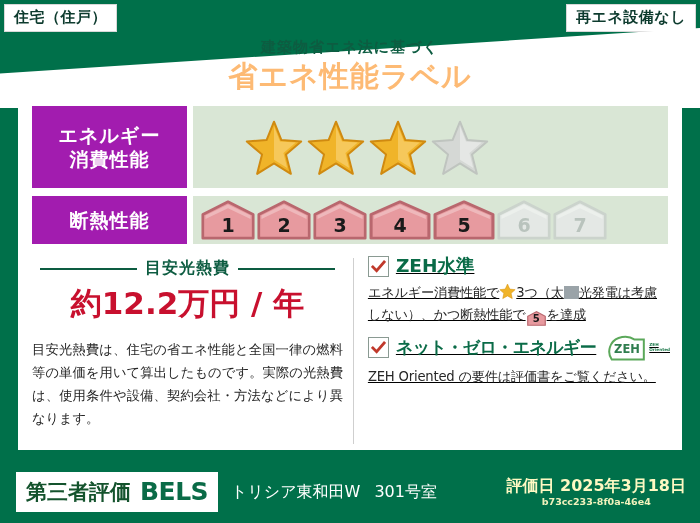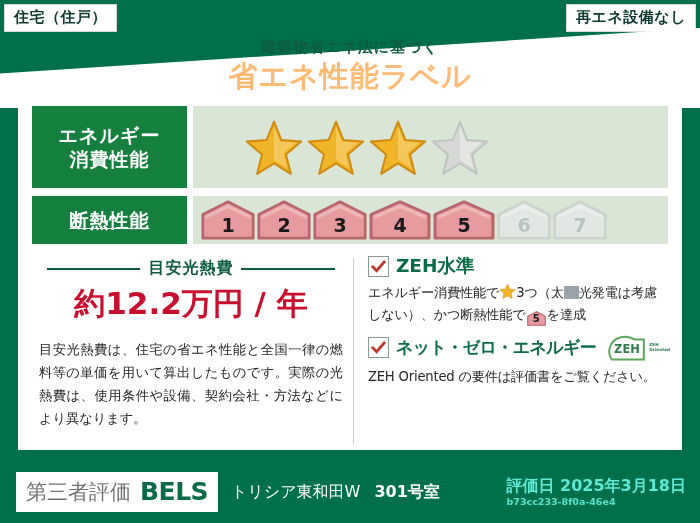--- a/index.html
+++ b/index.html
@@ -52,26 +52,26 @@
   
   .card{
     position:absolute;left:18px;top:98px;width:664px;height:352px;
     background:#ffffff;z-index:2;
   }
 
   
   .perf-row{display:flex;align-items:stretch;}
   .perf-label{
     width:155px;min-height:82px;
-    background:#15803d;color:#fff;
+    background:#a21caf;color:#fff;
     display:flex;flex-direction:column;align-items:center;justify-content:center;
     font-weight:bold;font-size:19px;line-height:1.28;letter-spacing:1px;
     margin:8px 0 0 14px;
   }
-  .perf-label.thin{min-height:48px;font-size:19px;text-decoration:underline;}
+  .perf-label.thin{min-height:48px;font-size:19px;}
   .perf-body{
     flex:1;margin:8px 14px 0 6px;
     background:#d9e6d5;
     display:flex;align-items:center;
   }
   .perf-body.stars{min-height:82px;padding-left:52px;}
   .perf-body.houses{min-height:48px;padding-left:8px;}
 
   
   .star{width:58px;height:56px;margin-right:4px;flex:0 0 auto;}
@@ -87,21 +87,21 @@
   }
   .house svg{position:absolute;inset:0;width:100%;height:100%;}
   .house span{position:relative;z-index:2;}
   .house.wide{width:62px;}
   .house.off{color:#b9c3bd;}
 
   
   .lower{
     display:flex;margin-top:12px;height:196px;
   }
-  .lower-left{width:352px;padding:0 10px 0 21px;box-sizing:border-box;}
+  .lower-left{width:352px;padding:0 10px 0 14px;box-sizing:border-box;}
   .divider{width:1px;background:#cfcfcf;margin:2px 0 8px 0;}
   .lower-right{flex:1;padding:0 12px 0 14px;box-sizing:border-box;}
 
   .cost-title{
     display:flex;align-items:center;justify-content:center;
     color:#0d5c41;font-weight:bold;font-size:16px;letter-spacing:1px;
     margin-top:2px;
   }
   .cost-title:before,.cost-title:after{
     content:"";flex:1;height:2px;background:#0d5c41;margin:0 8px;
@@ -110,21 +110,21 @@
     text-align:center;color:#c8102e;font-weight:bold;
     font-size:31px;letter-spacing:0px;margin-top:9px;line-height:1;
     white-space:nowrap;
   }
   .cost-note{
     margin-top:20px;color:#262626;font-size:13.3px;line-height:1.72;
     text-align:justify;letter-spacing:-0.1px;
   }
 
   
-  .check-block{margin-bottom:9px;}
+  .check-block{margin-bottom:9px;text-decoration:underline;}
   .check-head{display:flex;align-items:center;gap:7px;}
   .checkbox{
     width:19px;height:19px;flex:0 0 auto;
     border:1.6px solid #8a9a92;background:#fff;
     display:flex;align-items:center;justify-content:center;
   }
   .checkbox svg{width:15px;height:15px;}
   .check-title{
     font-weight:bold;font-size:18.5px;color:#0a6b47;letter-spacing:0px;
     line-height:1;white-space:nowrap;
@@ -158,32 +158,32 @@
   
   .footer{
     position:absolute;left:0;right:0;bottom:0;height:62px;
     background:#00704A;display:flex;align-items:center;
     z-index:2;
   }
   .bels-chip{
     background:#ffffff;margin-left:16px;padding:5px 10px 6px 10px;
     display:flex;align-items:center;gap:9px;white-space:nowrap;
   }
-  .bels-jp{font-weight:normal;font-size:21px;color:#737373;letter-spacing:0px;}
+  .bels-jp{font-weight:bold;font-size:21px;color:#14532d;letter-spacing:0px;}
   .bels-en{font-weight:bold;font-size:25px;color:#0a6b47;letter-spacing:-0.5px;}
   .bldg-name{
     color:#ffffff;font-weight:normal;font-size:16px;margin-left:13px;
     letter-spacing:0px;white-space:nowrap;
   }
   .room-no{
-    color:#ffffff;font-weight:bold;font-size:16px;margin-left:14px;
+    color:#ffffff;font-weight:normal;font-size:16px;margin-left:14px;
     letter-spacing:0px;white-space:nowrap;
   }
   .footer-right{
-    margin-left:auto;margin-right:14px;text-align:left;color:#5eead4;
+    margin-left:auto;margin-right:14px;text-align:center;color:#fef9c3;
   }
   .eval-date{font-weight:bold;font-size:16px;line-height:1.15;white-space:nowrap;}
   .eval-id{font-size:9.5px;font-weight:bold;letter-spacing:0px;margin-top:1px;opacity:.95;}
 </style>
 </head>
 <body>
 
 <div id="label-root">
 
   <div class="header-band"></div>

